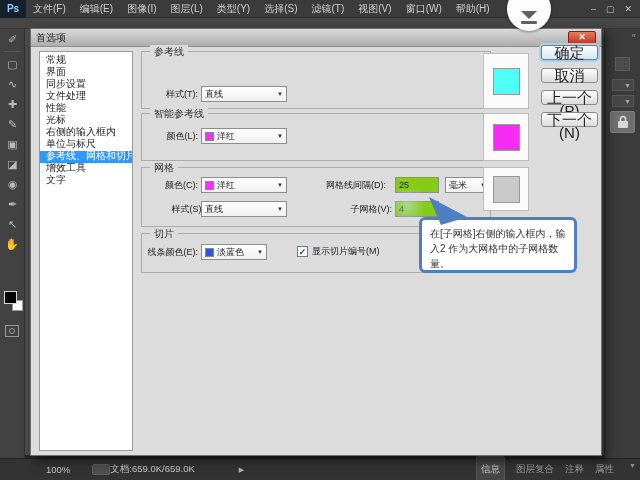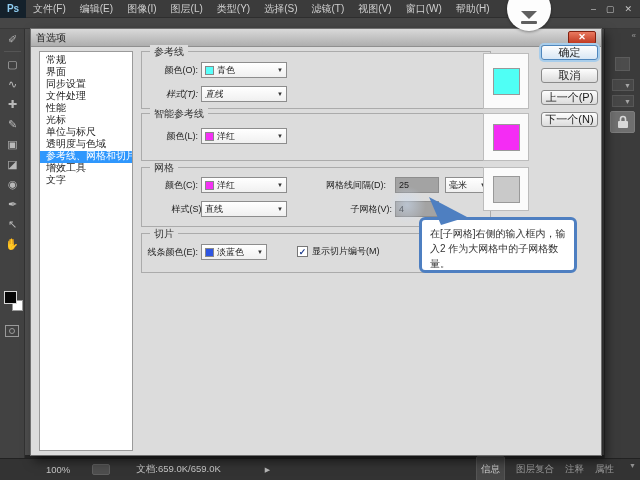--- a/index.html
+++ b/index.html
@@ -37,21 +37,21 @@
   .dock .collapse { position:absolute; right:4px; top:2px; color:#9a9a9a; font-size:8px; }
   .dock .panelbox { position:absolute; left:10px; top:28px; width:15px; height:14px; background:#4c4c4c; border:1px solid #5c5c5c; }
   .dock .mini-dd { position:absolute; left:7px; width:22px; height:12px; background:#474747; border:1px solid #585858; color:#a5a5a5; font-size:7px; text-align:right; line-height:11px; padding-right:2px; }
   .dock .lockbtn { position:absolute; left:5px; top:82px; width:25px; height:22px; background:#6f6f6f; border:1px solid #7d7d7d; border-radius:2px; display:flex; align-items:center; justify-content:center; }
 
   
   .darkstrip { position:absolute; left:0; top:455px; width:640px; height:5px; background:#262626; }
   .statusbar { position:absolute; left:0; top:458px; width:640px; height:22px; background:#333333; border-top:1px solid #222; z-index:5; display:flex; align-items:center; }
   .zoom-field { color:#c6c6c6; font-size:9.5px; margin-left:46px; }
   .doc-icon { width:18px; height:11px; background:#4e4e4e; border:1px solid #5f5f5f; border-radius:2px; margin-left:22px; }
-  .doc-info { color:#c6c6c6; font-size:9.5px; margin-left:26px; }
+  .doc-info { color:#c6c6c6; font-size:9.5px; }
   .flyout-arrow { color:#b5b5b5; font-size:7px; margin-left:44px; }
   .panel-tabs { margin-left:auto; display:flex; align-items:center; gap:11px; padding-right:26px; }
   .panel-tab { color:#9b9b9b; font-size:9.5px; }
   .panel-tab.active { color:#d0d0d0; background:#474747; padding:6px 4px; border:1px solid #555; border-radius:2px 2px 0 0; }
   .sb-mini { position:absolute; right:4px; top:462px; color:#8f8f8f; font-size:7px; line-height:8px; text-align:center; z-index:6; }
 
   
   .dialog { position:absolute; left:30px; top:28px; width:572px; height:428px; background:#dcdcdc; border:1px solid #6f6f6f; box-shadow:4px 5px 10px rgba(0,0,0,.55); z-index:10; }
   .titlebar { position:relative; height:18px; background:linear-gradient(#d9d9d9,#aeaeae); border-bottom:1px solid #8f8f8f; }
   .title-text { position:absolute; left:5px; top:2px; font-size:10px; color:#1d1d1d; }
@@ -70,31 +70,31 @@
   .g-grid   { top:138px; height:60px; }
   .g-slices { top:204px; height:40px; }
 
   .row { position:absolute; height:16px; }
   .flabel { position:absolute; width:56px; text-align:right; font-size:9px; color:#222; line-height:16px; white-space:nowrap; }
   .flabel.wide { width:72px; }
   .dd { position:absolute; height:16px; background:linear-gradient(#ffffff,#f0f0f0); border:1px solid #8d8d8d; display:flex; align-items:center; padding:0 3px; font-size:9px; color:#1c1c1c; }
   .dd .csw { width:9px; height:9px; border:1px solid #888; margin-right:3px; flex:0 0 auto; }
   .dd .ddval { white-space:nowrap; overflow:hidden; }
   .dd .arr { margin-left:auto; font-size:6px; color:#333; padding-left:3px; }
-  .num { position:absolute; height:16px; background:#a3a3a3; border:1px solid #8d8d8d; font-size:9px; color:#1c1c1c; padding:0 3px; font-family:"Liberation Sans", sans-serif; }
+  .num { position:absolute; height:16px; background:#84cc16; border:1px solid #8d8d8d; font-size:9px; color:#1c1c1c; padding:0 3px; font-family:"Liberation Sans", sans-serif; }
   .chk { position:absolute; width:11px; height:11px; background:#fff; border:1px solid #777; font-size:9px; line-height:10px; text-align:center; color:#1b3a8c; font-weight:bold; }
   .chklabel { position:absolute; font-size:9px; color:#222; line-height:13px; white-space:nowrap; }
 
   
   .pcell { position:absolute; left:452px; width:46px; background:#fbfbfb; border:1px solid #bcbcbc; display:flex; align-items:center; justify-content:center; }
   .pcell .psw { width:27px; height:27px; border:1px solid #999; }
   .pc1 { top:24px; height:56px; } .pc2 { top:84px; height:48px; } .pc3 { top:138px; height:44px; }
 
   
-  .dlg-btn { position:absolute; left:510px; width:57px; height:15px; background:linear-gradient(#fdfdfd,#dcdcdc); border:1px solid #8a8a8a; border-radius:3px; font-size:11px; color:#1c1c1c; text-align:center; line-height:13px; }
+  .dlg-btn { position:absolute; left:510px; width:57px; height:15px; background:linear-gradient(#fdfdfd,#dcdcdc); border:1px solid #8a8a8a; border-radius:3px; font-size:15px; color:#1c1c1c; text-align:center; line-height:13px; }
   .btn-ok { top:16px; border-color:#4f87bd; box-shadow:0 0 0 2px #a8cdeb; background:linear-gradient(#fdfdfd,#d8e7f5); }
   .btn-cancel { top:39px; } .btn-prev { top:61px; } .btn-next { top:83px; }
 
   
   .hl-circle { position:absolute; left:357px; top:157px; width:38px; height:38px; border-radius:50%; background:radial-gradient(circle, rgba(205,222,244,0.55) 0%, rgba(205,222,244,0.0) 70%); }
   .callout { position:absolute; left:388px; top:188px; width:158px; height:56px; background:#fff; border:3px solid #4e7fc1; border-radius:6px; padding:6px 8px; font-size:10px; color:#333; line-height:15px; z-index:2; }
   .callout-tail { position:absolute; left:396px; top:168px; z-index:3; }
 </style>
 </head>
 <body>
@@ -163,38 +163,30 @@
       <div class="dlg-close">✕</div>
     </div>
 
     <div class="dlg-sidebar">
       <div class="side-item">常规</div>
       <div class="side-item">界面</div>
       <div class="side-item">同步设置</div>
       <div class="side-item">文件处理</div>
       <div class="side-item">性能</div>
       <div class="side-item">光标</div>
+      <div class="side-item">右侧的输入框内</div>
       <div class="side-item">单位与标尺</div>
-      <div class="side-item">透明度与色域</div>
       <div class="side-item selected">参考线、网格和切片</div>
       <div class="side-item">增效工具</div>
       <div class="side-item">文字</div>
     </div>
 
     <div class="group g-guides">
       <span class="legend">参考线</span>
-      <div class="row" style="left:0; top:10px; width:340px;">
-        <span class="flabel" style="left:0;">颜色(O):</span>
-        <div class="dd" style="left:59px; width:86px;">
-          <span class="csw" style="background-color: rgb(87, 255, 250);"></span>
-          <span class="ddval">青色</span>
-          <span class="arr">▼</span>
-        </div>
-      </div>
-      <div class="row" style="left:0; top:34px; width:340px;font-style:italic;">
+      <div class="row" style="left:0; top:34px; width:340px;">
         <span class="flabel" style="left:0;">样式(T):</span>
         <div class="dd" style="left:59px; width:86px;">
           <span class="ddval">直线</span>
           <span class="arr">▼</span>
         </div>
       </div>
     </div>
 
     <div class="group g-smart">
       <span class="legend">智能参考线</span>

